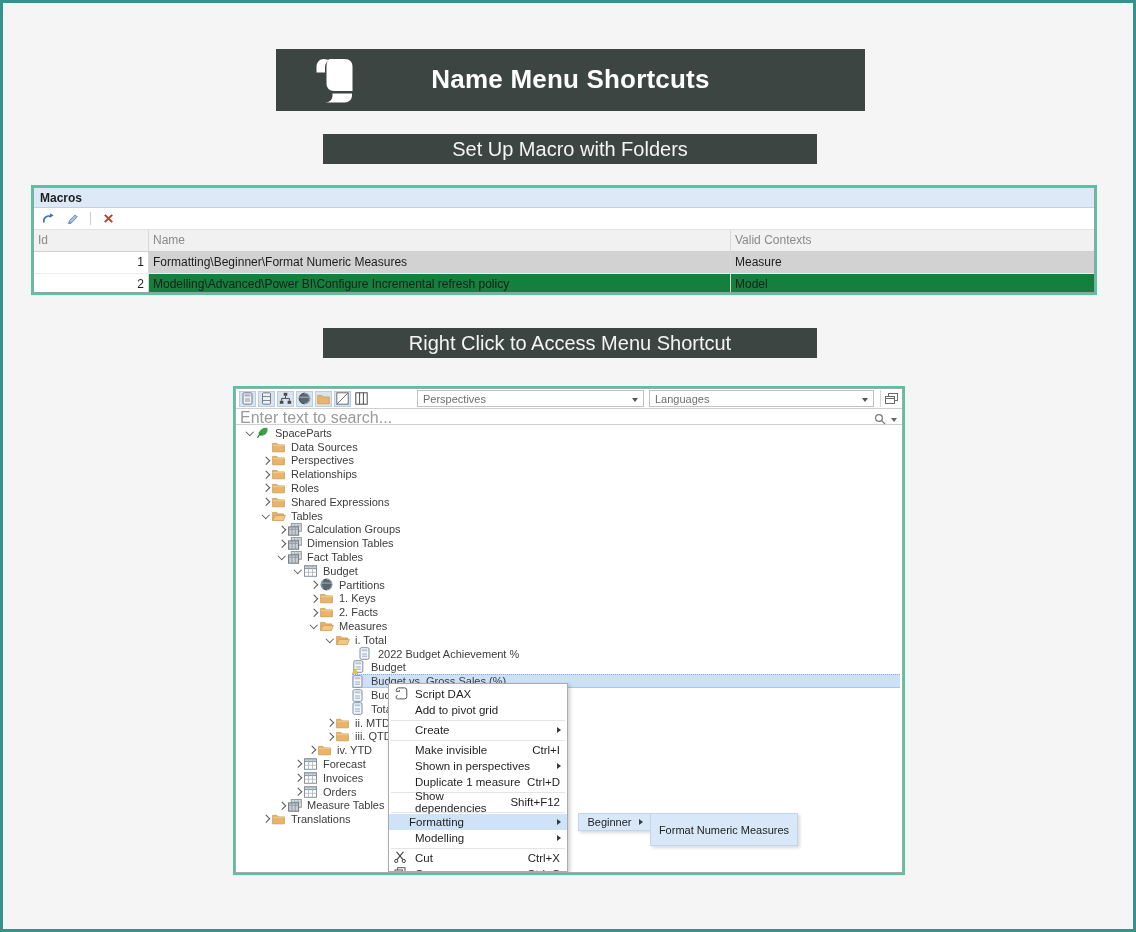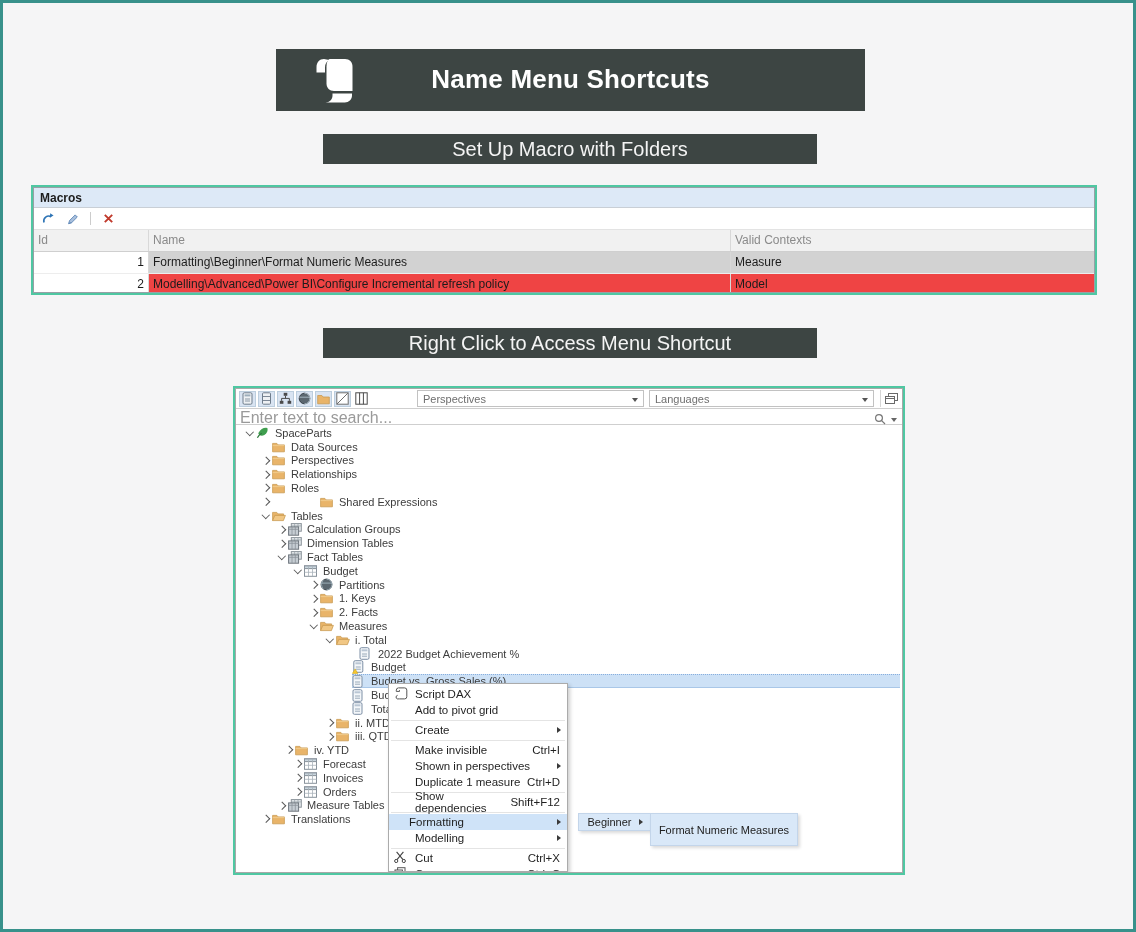--- a/index.html
+++ b/index.html
@@ -13,21 +13,21 @@
   .banner-main .btitle { position:absolute; left:0; right:0; top:15px; text-align:center;
                  color:#ffffff; font-size:26px; font-weight:bold; letter-spacing:.2px; }
   .banner-sub { position:absolute; left:320px; width:494px; height:30px; background:#3d4543;
                 color:#f4f4f4; font-size:20px; display:flex; align-items:center; justify-content:center; }
   #banner-setup { top:131px; }
   #banner-rightclick { top:325px; }
 
   
   .panel { position:absolute; border:2px solid #4fc7a2; }
   #macros-panel { left:28px; top:182px; width:1062px; height:106px; }
-  .win { width:100%; height:100%; border:1px solid #98a0a6; box-sizing:border-box; background:#ef4444; overflow:hidden; }
+  .win { width:100%; height:100%; border:1px solid #98a0a6; box-sizing:border-box; background:#15803d; overflow:hidden; }
   #macros-title { height:20px; background:#dde9f7; font-size:12px; font-weight:bold; color:#1d1d1d;
                   padding:3px 0 0 6px; box-sizing:border-box; border-bottom:1px solid #c9cfd6; }
   #macros-toolbar { height:21px; display:flex; align-items:center; padding-left:6px; gap:9px;
                     border-bottom:1px solid #e3e3e3; background:#fff; }
   .tb-sep { width:1px; height:13px; background:#cccccc; }
   .tbtn { display:flex; align-items:center; justify-content:center; width:16px; height:16px; }
   .grid-row { display:flex; height:21px; line-height:20px; font-size:12px; }
   .grid-head { background:#f1f1f1; color:#8a8a8a; border-bottom:1px solid #cfcfcf; }
   .gc { box-sizing:border-box; padding:0 4px; border-right:1px solid #d8d8d8;
         overflow:hidden; white-space:nowrap; }
@@ -310,21 +310,21 @@
             <span class="tsel">
               <span class="ticon">
                 <svg width="13" height="12" viewBox="0 0 13 12">
                   <path d="M0.6 2.4 h4.3 l1.1 1.5 h6.4 v6.9 H0.6z" fill="#e9b469" stroke="#c99b51" stroke-width="0.8"></path>
                   <path d="M0.6 4.6 h11.8" stroke="#f3d096" stroke-width="0.8"></path>
                 </svg>
               </span>
               <span class="tlabel">Roles</span>
             </span>
           </div>
-          <div class="trow" style="padding-left: 23px; gap: 48px;">
+          <div class="trow" style="padding-left: 23px;">
             <span class="chev right">
               <i></i>
             </span>
             <span class="tsel">
               <span class="ticon">
                 <svg width="13" height="12" viewBox="0 0 13 12">
                   <path d="M0.6 2.4 h4.3 l1.1 1.5 h6.4 v6.9 H0.6z" fill="#e9b469" stroke="#c99b51" stroke-width="0.8"></path>
                   <path d="M0.6 4.6 h11.8" stroke="#f3d096" stroke-width="0.8"></path>
                 </svg>
               </span>
@@ -565,21 +565,21 @@
             <span class="tsel">
               <span class="ticon">
                 <svg width="13" height="12" viewBox="0 0 13 12">
                   <path d="M0.6 2.4 h4.3 l1.1 1.5 h6.4 v6.9 H0.6z" fill="#e9b469" stroke="#c99b51" stroke-width="0.8"></path>
                   <path d="M0.6 4.6 h11.8" stroke="#f3d096" stroke-width="0.8"></path>
                 </svg>
               </span>
               <span class="tlabel">iii. QTD</span>
             </span>
           </div>
-          <div class="trow" style="padding-left: 46px;">
+          <div class="trow" style="padding-left: 69px;">
             <span class="chev right">
               <i></i>
             </span>
             <span class="tsel">
               <span class="ticon">
                 <svg width="13" height="12" viewBox="0 0 13 12">
                   <path d="M0.6 2.4 h4.3 l1.1 1.5 h6.4 v6.9 H0.6z" fill="#e9b469" stroke="#c99b51" stroke-width="0.8"></path>
                   <path d="M0.6 4.6 h11.8" stroke="#f3d096" stroke-width="0.8"></path>
                 </svg>
               </span>

